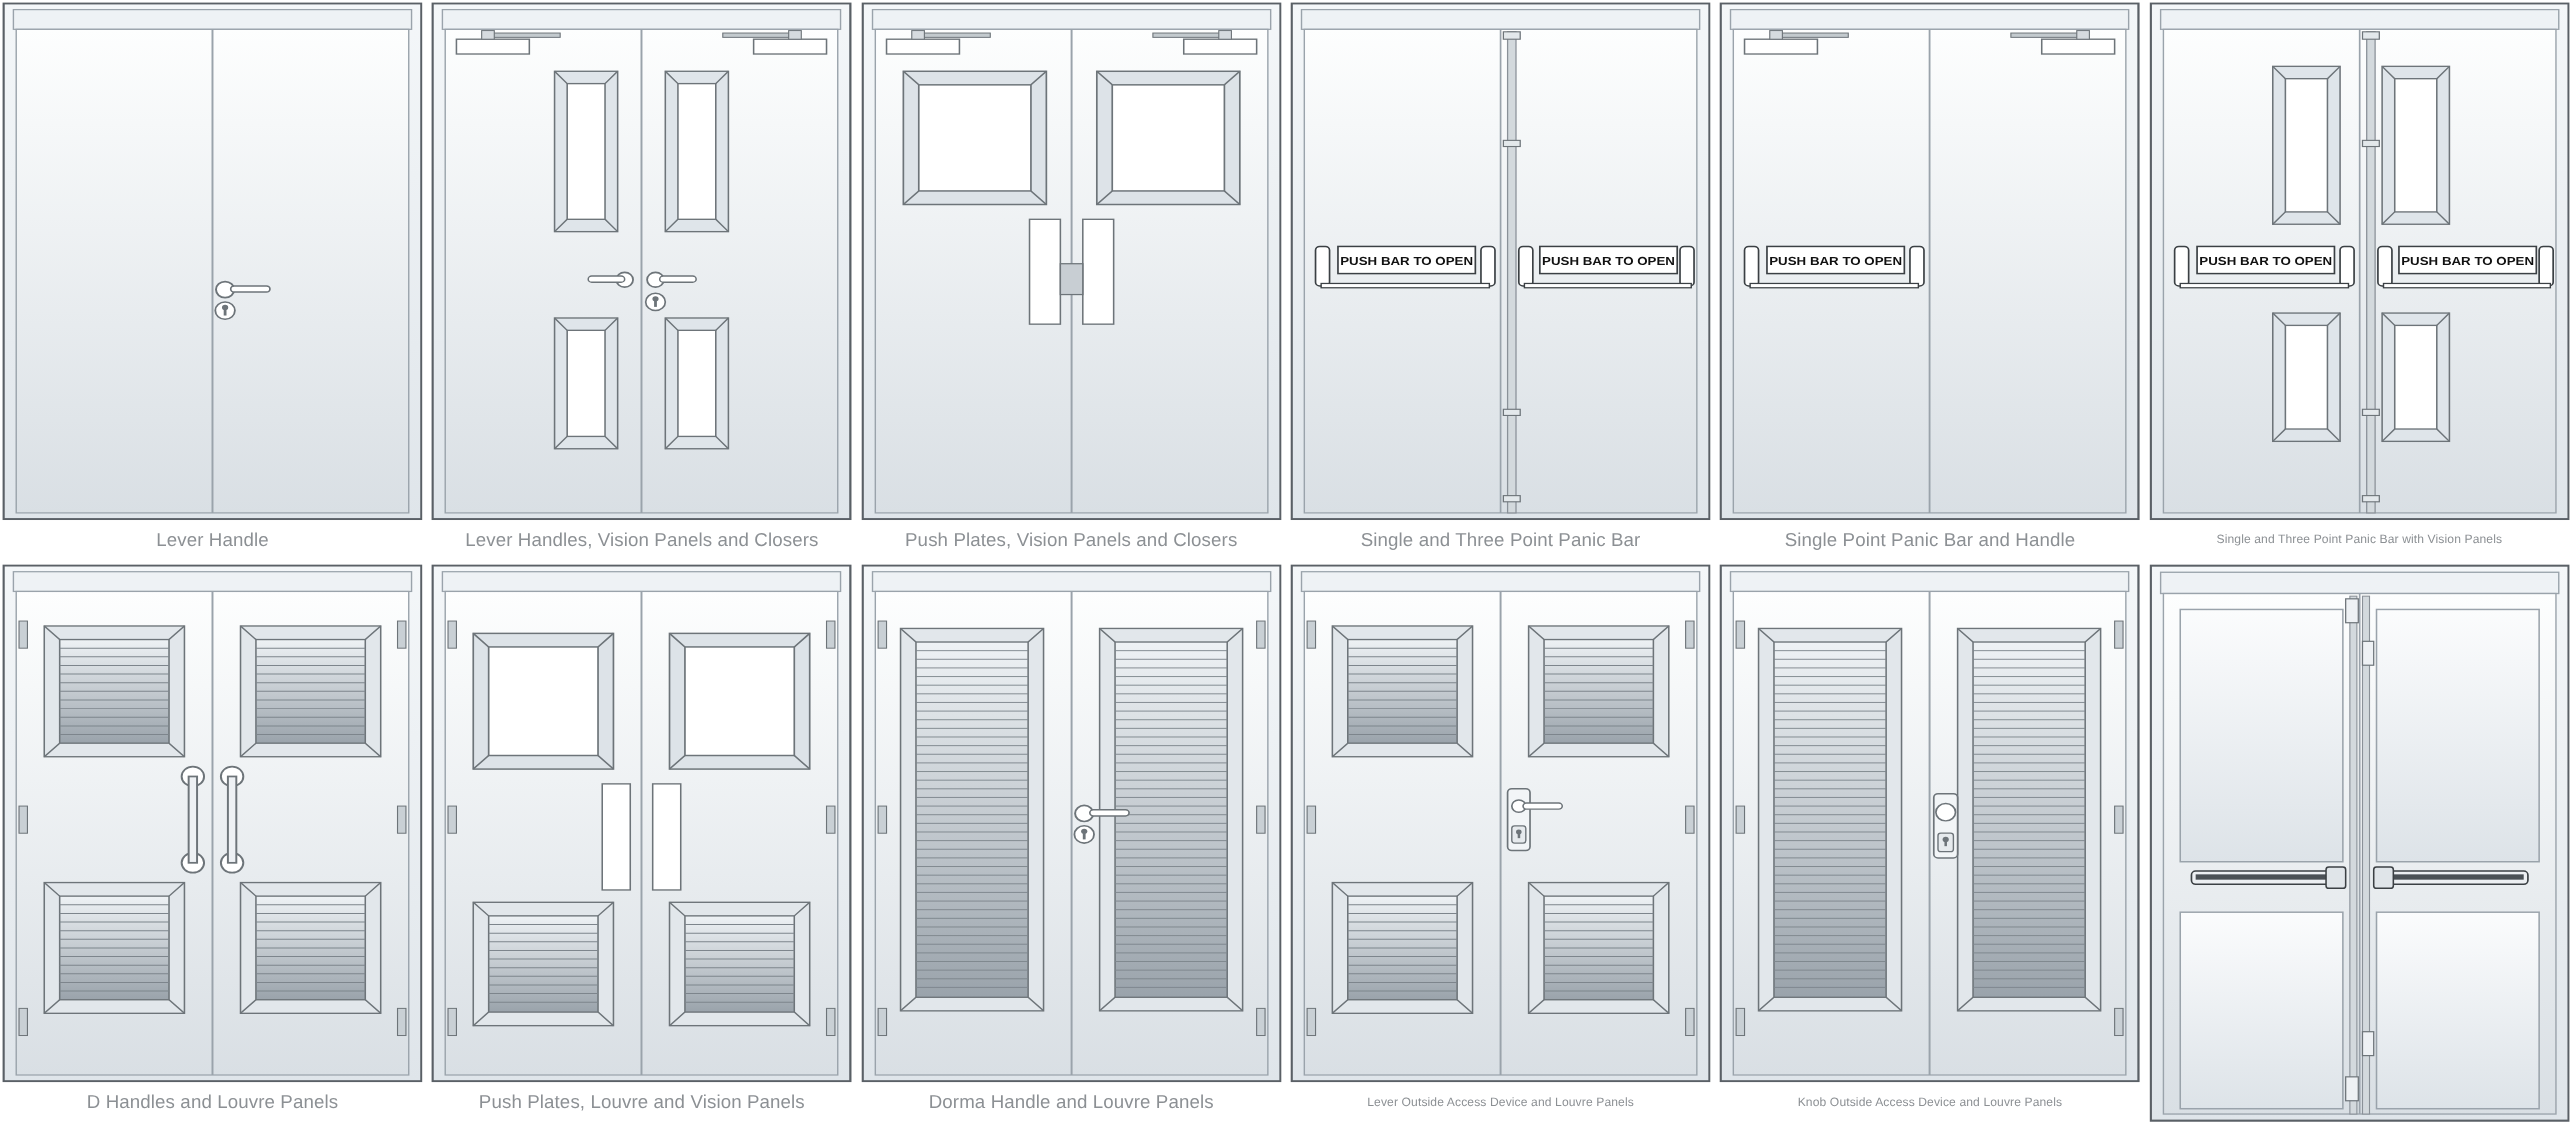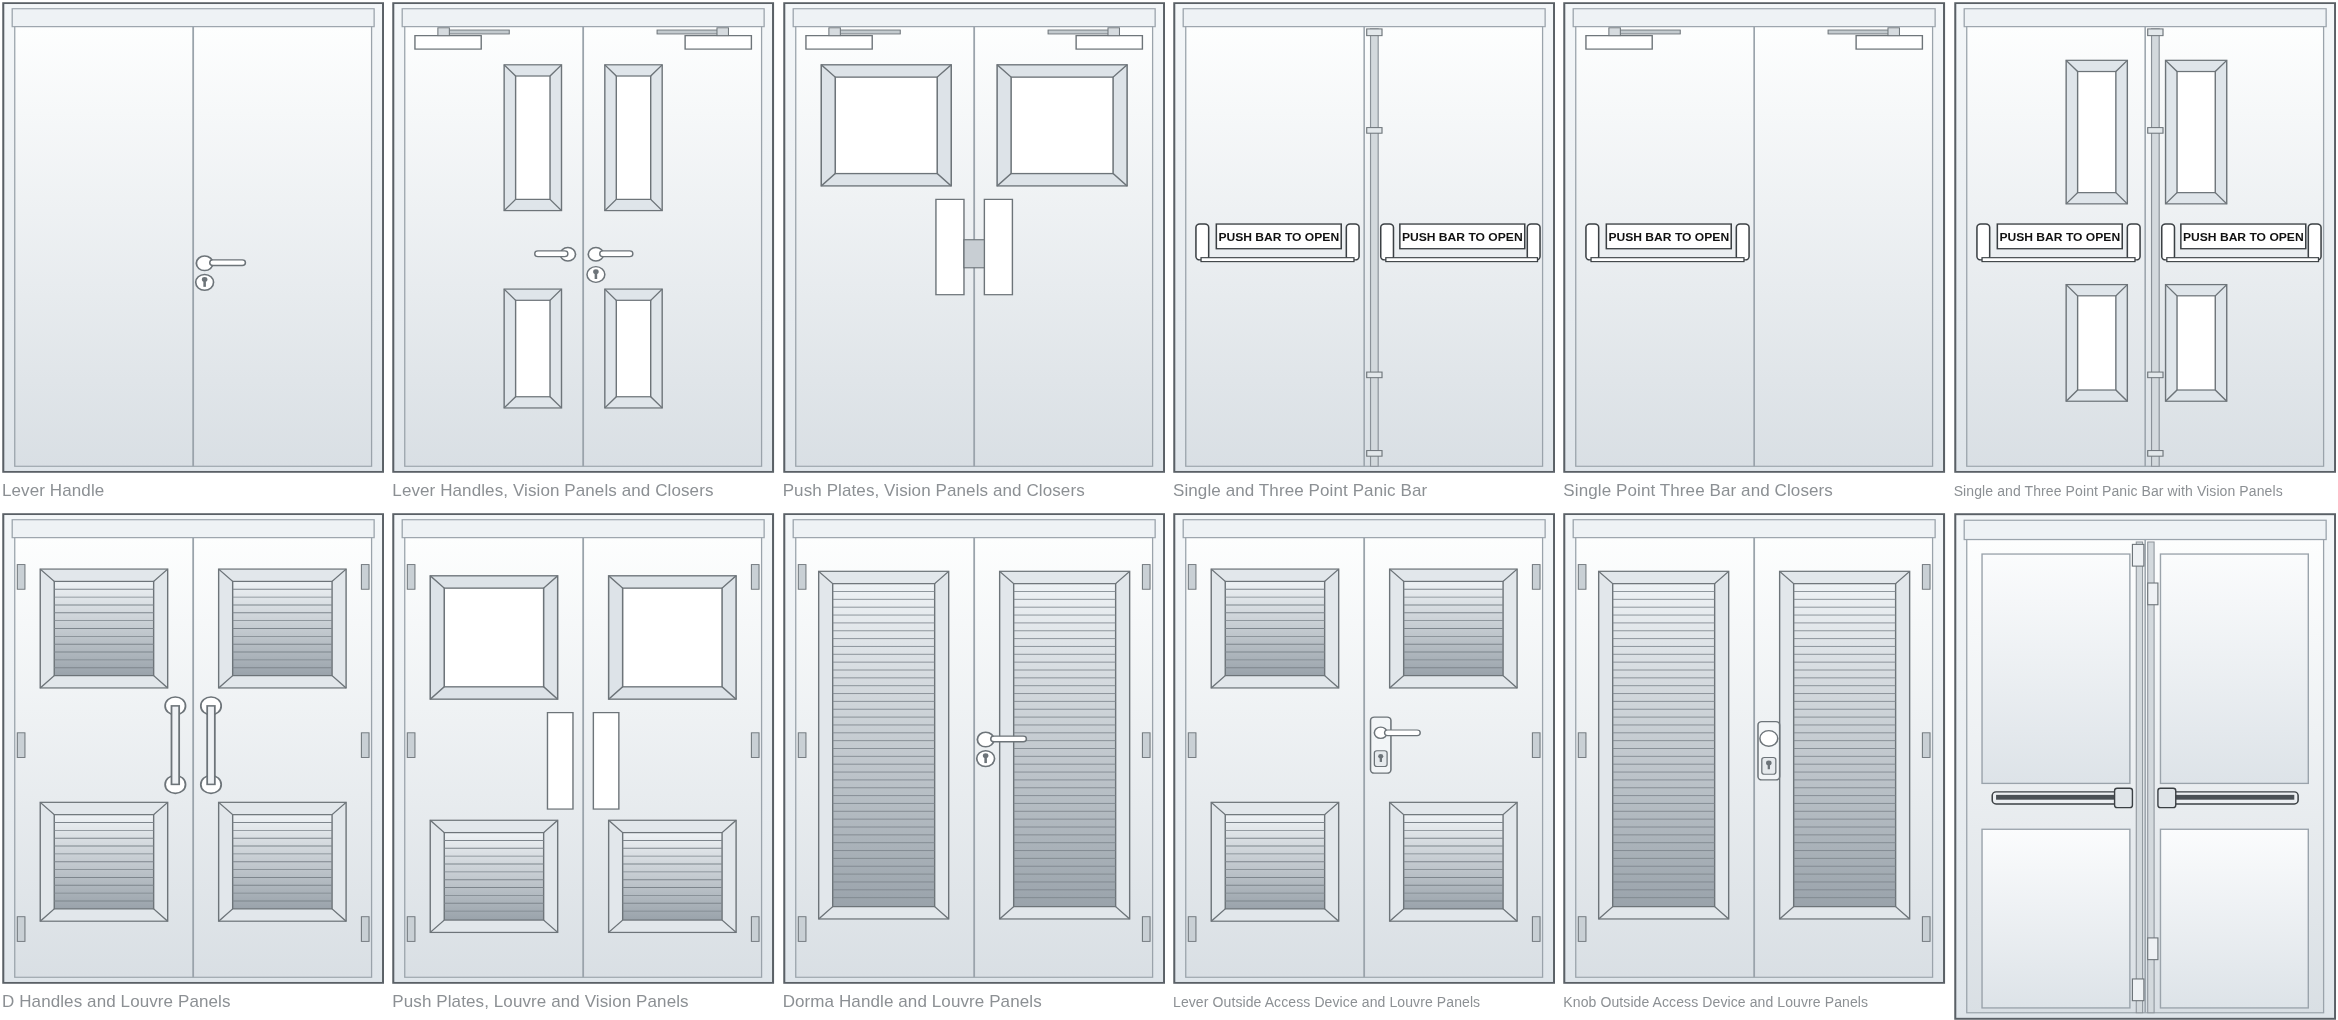--- a/index.html
+++ b/index.html
@@ -37,22 +37,23 @@
   .fig svg { width: 100%; height: 100%; display: block; }
   .caption {
     flex: 0 0 auto;
     height: 36px;
     line-height: 36px;
     font-size: 17px;
     color: #8c9094;
     letter-spacing: .1px;
     white-space: nowrap;
     overflow: hidden;
+    text-align: center;
   }
-  .cap-sm { font-size: 14px; }
+  .cap-sm { font-size: 11px; }
 </style>
 </head>
 <body>
 
 <div id="grid">
 
   <div class="cell">
     <div class="fig">
       <svg viewBox="0 0 300 420" preserveAspectRatio="none">
         <defs>
@@ -229,21 +230,21 @@
         </g>
         <g>
           <rect x="18" y="198" width="10" height="32" rx="3" fill="#fff" stroke="#3b4044" stroke-width="1.2"></rect>
           <rect x="136" y="198" width="10" height="32" rx="3" fill="#fff" stroke="#3b4044" stroke-width="1.2"></rect>
           <rect x="34" y="198" width="98" height="22" fill="#fff" stroke="#3b4044" stroke-width="1.2"></rect>
           <text x="83" y="213" text-anchor="middle" font-family="Liberation Sans, sans-serif" font-size="9.5" font-weight="bold" fill="#111">PUSH BAR TO OPEN</text>
           <rect x="22" y="228" width="120" height="3.5" fill="#fff" stroke="#3b4044" stroke-width="1"></rect>
         </g>
       </svg>
     </div>
-    <div class="caption">Single Point Three Bar and Closers</div>
+    <div class="caption">Single Point Panic Bar and Handle</div>
   </div>
 
   <div class="cell">
     <div class="fig">
       <svg viewBox="0 0 300 420" preserveAspectRatio="none">
         <rect x="1" y="1" width="298" height="418" fill="url(#frameg)" stroke="#5a6066" stroke-width="1.6"></rect>
         <rect x="8" y="6" width="284" height="16" fill="#eef2f5" stroke="#9aa3ab" stroke-width="1"></rect>
         <rect x="10" y="22" width="280" height="392" fill="url(#leafg)" stroke="#9aa3ab" stroke-width="1"></rect>
         <line x1="150" y1="22" x2="150" y2="414" stroke="#9aa3ab" stroke-width="1.2"></line>
         <g stroke="#6d7479" stroke-width="1.1" fill="none">

